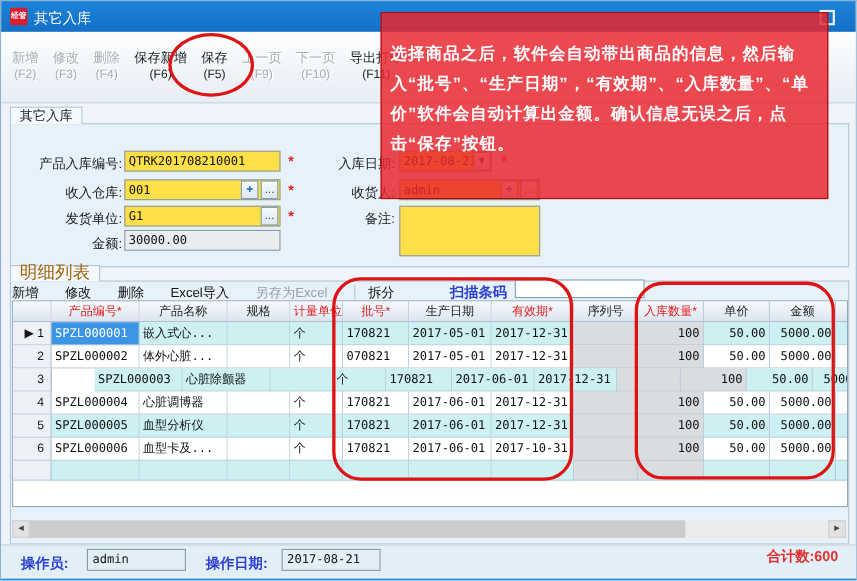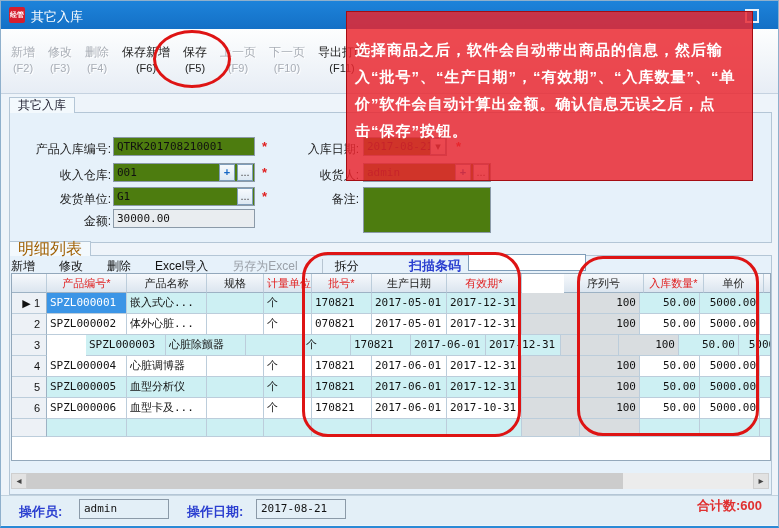--- a/index.html
+++ b/index.html
@@ -13,21 +13,21 @@
   
   .toolbar{position:absolute;left:0;top:28px;width:777px;height:64px;background:linear-gradient(#fdfefe,#e7edf5);border-bottom:1px solid #c5d2e0;}
   #toolbar-buttons{position:absolute;left:5px;top:12px;display:flex;align-items:flex-start;}
   .tb-btn{text-align:center;font-size:12px;color:#222;padding:3px 5px;margin-right:3px;cursor:pointer;line-height:16px;white-space:nowrap;}
   .tb-btn .fkey{font-size:11px;}
   .tb-btn.disabled{color:#a9aeb6;text-shadow:1px 1px 0 #fff;cursor:default;}
   
   .form-tab{position:absolute;left:8px;top:96px;height:15px;padding:0 8px;background:#f3f9fd;border:1px solid #b4c6d6;border-bottom:none;font-size:12px;color:#223;line-height:15px;z-index:2;}
   .form-panel{position:absolute;left:8px;top:111px;width:761px;height:129px;border:1px solid #b4c6d6;background:#e6f1fa;}
   .flabel{position:absolute;font-size:12px;color:#1b1b1b;text-align:right;white-space:nowrap;}
-  .fvalue{position:absolute;border:1px solid #8b9aa8;background:#4d7c0f;font-family:"DejaVu Sans Mono",monospace;font-size:11px;padding:2px 3px;box-sizing:border-box;color:#111;}
+  .fvalue{position:absolute;border:1px solid #8b9aa8;background:#fde047;font-family:"DejaVu Sans Mono",monospace;font-size:11px;padding:2px 3px;box-sizing:border-box;color:#111;}
   .fvalue.ro{background:#e9edf0;}
   .mini-btn{position:absolute;width:16px;height:17px;border:1px solid #7f9db9;background:linear-gradient(#f6fafd,#dce8f2);font-size:11px;line-height:15px;text-align:center;box-sizing:border-box;color:#444;cursor:pointer;}
   .mini-btn.plus{color:#1466c4;font-weight:bold;}
   .req-star{position:absolute;color:#e02020;font-size:13px;font-weight:bold;}
   textarea.fvalue{resize:none;}
   
   .detail-tab{position:absolute;left:8px;top:240px;height:14px;padding:0 8px;background:#f3f9fd;border:1px solid #b4c6d6;border-bottom:none;font-size:16px;color:#a16207;line-height:14px;z-index:2;}
   .detail-panel{position:absolute;left:8px;top:254px;width:761px;height:238px;border:1px solid #b4c6d6;background:#e6f1fa;}
   #detail-buttons{position:absolute;left:10px;top:257px;display:flex;align-items:center;height:16px;}
   .dt-btn{font-size:12px;color:#111;margin-right:24px;white-space:nowrap;cursor:pointer;}
@@ -164,21 +164,21 @@
     <div class="grid">
       <div id="grid-header" class="g-row hdr">
           <div class="g-cell" style="width: 35px;"></div>
           <div class="g-cell req" style="width: 80px;">产品编号*</div>
           <div class="g-cell" style="width: 80px;">产品名称</div>
           <div class="g-cell" style="width: 57px;">规格</div>
           <div class="g-cell req" style="width: 48px;">计量单位*</div>
           <div class="g-cell req" style="width: 60px;">批号*</div>
           <div class="g-cell" style="width: 75px;">生产日期</div>
           <div class="g-cell req" style="width: 75px;">有效期*</div>
-          <div class="g-cell" style="width: 80px; margin-left: 42px;">序列号</div>
+          <div class="g-cell" style="width: 58px;">序列号</div>
           <div class="g-cell req" style="width: 60px;">入库数量*</div>
           <div class="g-cell" style="width: 60px;">单价</div>
           <div class="g-cell" style="width: 60px;">金额</div>
           <div class="g-cell" style="width: 60px;">注释</div>
         </div>
       <div id="grid-body">
           <div class="g-row odd">
             <div class="g-cell rowhdr" style="width: 35px;">▶ 1</div>
             <div class="g-cell sel" style="width: 80px;">SPZL000001</div>
             <div class="g-cell" style="width: 80px;">嵌入式心...</div>

